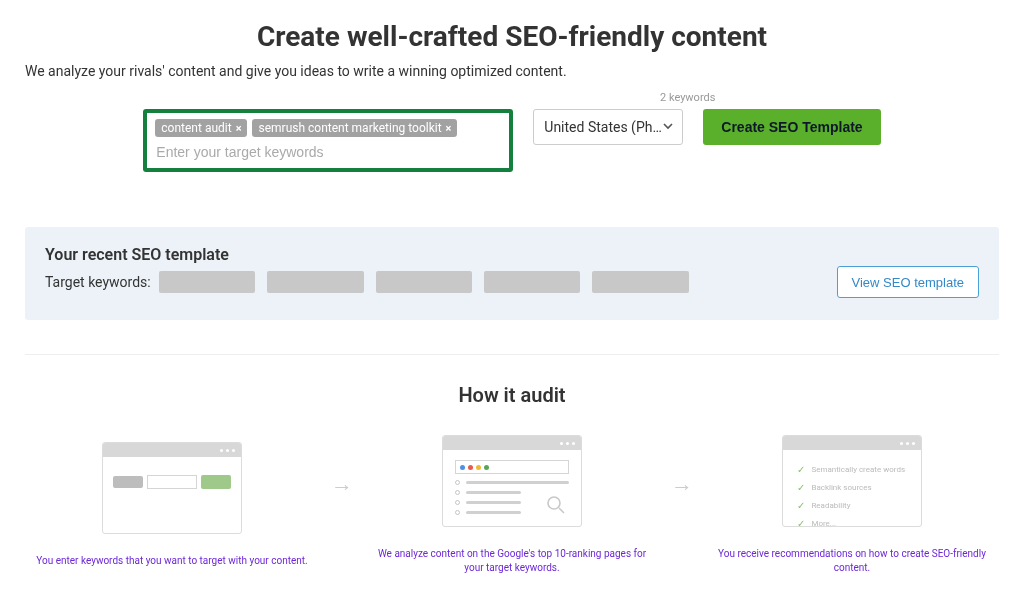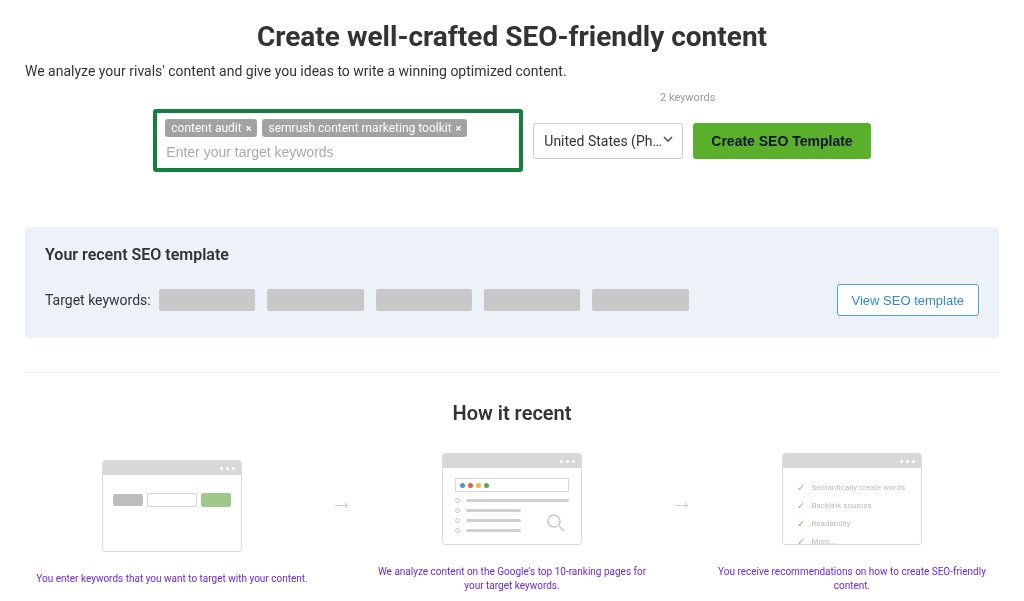--- a/index.html
+++ b/index.html
@@ -20,22 +20,22 @@
   }
   .page-subtitle {
     text-align: left;
     font-size: 14px;
     color: #333;
     margin-bottom: 30px;
   }
   .form-row {
     display: flex;
     justify-content: center;
-    align-items: center;
-    gap: 10px;
+    align-items: flex-start;
+    gap: 20px;
     position: relative;
   }
   .kw-count {
     position: absolute;
     top: -18px;
     left: 635px;
     font-size: 11px;
     color: #999;
   }
   .kw-box {
@@ -100,21 +100,21 @@
   }
   .recent-panel {
     margin-top: 55px;
     background: #ecf2f7;
     border-radius: 3px;
     padding: 18px 20px 22px;
   }
   .recent-title {
     font-size: 16px;
     font-weight: 600;
-    margin-bottom: 20px;
+    margin-bottom: 2px;
   }
   .recent-row {
     display: flex;
     align-items: center;
     gap: 8px;
   }
   .tk-label { font-size: 14px; white-space: nowrap; }
   .blurred {
     display: flex;
     gap: 12px;
@@ -259,21 +259,21 @@
         <div class="blur-chip"></div>
       </div>
       <div class="recent-actions">
         <button class="btn-outline-blue">View SEO template</button>
       </div>
     </div>
   </div>
 
   <hr class="divider">
 
-  <h2 class="hiw-title">How it recent</h2>
+  <h2 class="hiw-title">How it audit</h2>
 
   <div class="hiw-row">
     <div class="hiw-step">
       <div class="hiw-illus">
         <div class="hiw-topbar">
             <div class="hiw-dot"></div>
             <div class="hiw-dot"></div>
             <div class="hiw-dot"></div>
           </div>
         <div class="hiw-body">

